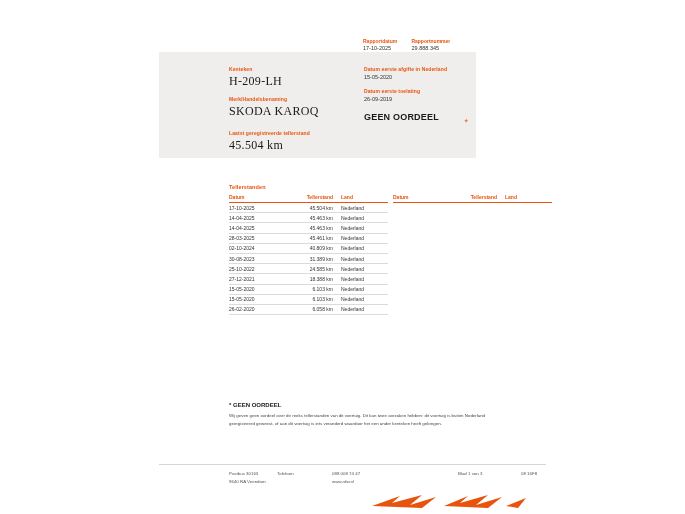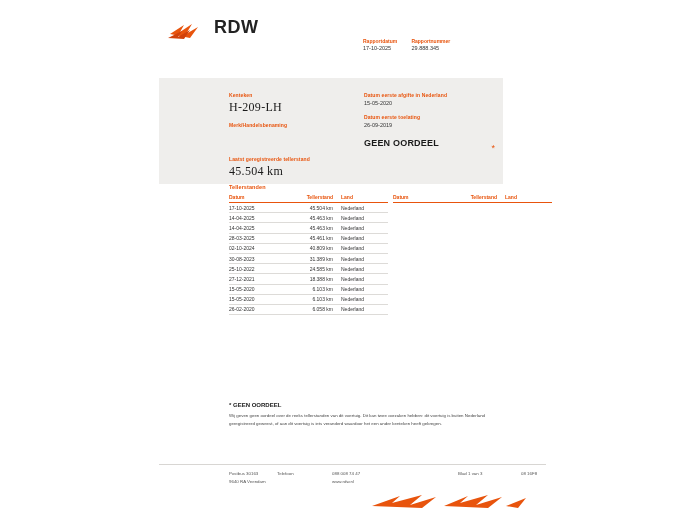--- a/index.html
+++ b/index.html
@@ -58,22 +58,22 @@
   }
   .meta-row .mcell { display: inline-block; }
   .meta-row .mcell.w1 { width: 47px; }
   .meta-labels { font-weight: bold; }
   .meta-values { position: absolute; left: 363px; top: 45px; font-size: 5.5px; color: #333; }
   .meta-values .mcell.w1 { width: 47px; display:inline-block; }
 
   
   .band {
     position: absolute;
-    left: 159px; top: 78px;
-    width: 344px; height: 106px;
+    left: 159px; top: 52px;
+    width: 317px; height: 106px;
     background: #efeeec;
   }
   .band-left { position: absolute; left: 70px; top: 14px; width: 140px; }
   .band-right { position: absolute; left: 205px; top: 14px; width: 120px; }
   .lbl {
     font-size: 5px;
     font-weight: bold;
     color: #e8540d;
     margin-bottom: 2px;
     letter-spacing: 0.1px;
@@ -199,44 +199,38 @@
     left: 370px; top: 492px;
     width: 160px; height: 18px;
   }
 </style>
 </head>
 <body>
 
 <div class="page">
 
   <div class="header">
-    <div class="logo-wrap">
-      <svg class="logo-mark" viewBox="0 0 40 26">
-        <path d="M2 20 L16 11 L12 18 L24 10 L18 20 L30 13 L22 24 Z" fill="#e8540d"></path>
-        <path d="M0 24 L14 17 L10 23 L22 16 L16 25 Z" fill="#d1410a"></path>
-      </svg>
-      <span class="logo-text">RDW</span>
-    </div>
 
 
     <div class="meta-row meta-labels">
       <span class="mcell w1">Rapportdatum</span>
       <span class="mcell">Rapportnummer</span>
     </div>
     <div class="meta-values">
       <span class="mcell w1">17-10-2025</span>
       <span class="mcell">29.888.345</span>
     </div>
   </div>
 
   <div class="band">
     <div class="band-left">
       <div class="lbl">Kenteken</div>
       <div class="val-big">H-209-LH</div>
       <div class="lbl">Merk/Handelsbenaming</div>
+      <div class="val-big">SKODA KAROQ</div>
     </div>
 
     <div class="band-left band-bottom">
       <div class="lbl">Laatst geregistreerde tellerstand</div>
       <div class="val-big">45.504 km</div>
     </div>
 
     <div class="band-right">
       <div class="lbl">Datum eerste afgifte in Nederland</div>
       <div class="val-small">15-05-2020</div>

